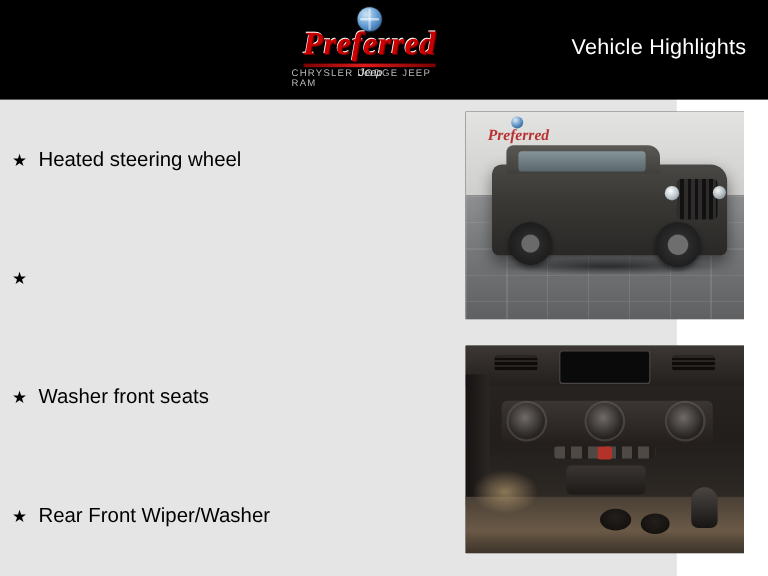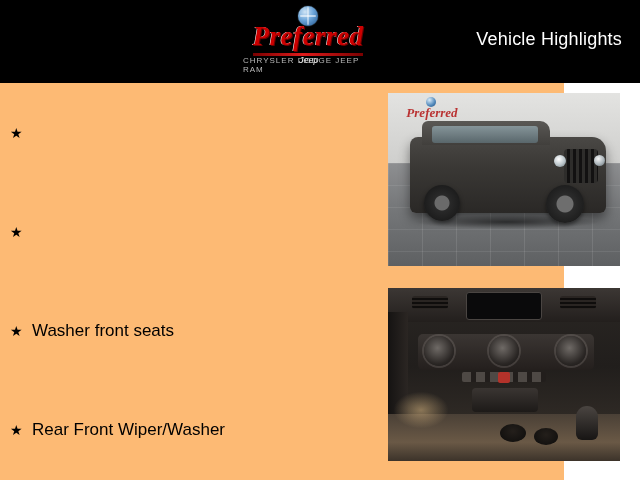--- a/index.html
+++ b/index.html
@@ -10,21 +10,21 @@
     width: 640px;
     height: 480px;
     background: #ffffff;
     font-family: "Liberation Sans", sans-serif;
     overflow: hidden;
   }
   .slide {
     position: relative;
     width: 564px;
     height: 480px;
-    background: #fdba74;
+    background: #e5e5e5;
   }
 
   
   .header {
     position: absolute;
     left: 0;
     top: 0;
     width: 640px;
     height: 83px;
     background: #000000;
@@ -382,20 +382,21 @@
       <div class="logo-brand">Jeep</div>
     </div>
 
     <div class="header-title">Vehicle Highlights</div>
   </div>
 
   <div class="bullets">
 
     <div class="bullet b0">
       <span class="bullet-star">★</span>
+      <span class="bullet-text">Heated steering wheel</span>
     </div>
 
     <div class="bullet b1">
       <span class="bullet-star">★</span>
     </div>
 
     <div class="bullet b2">
       <span class="bullet-star">★</span>
       <span class="bullet-text">Washer front seats</span>
     </div>

